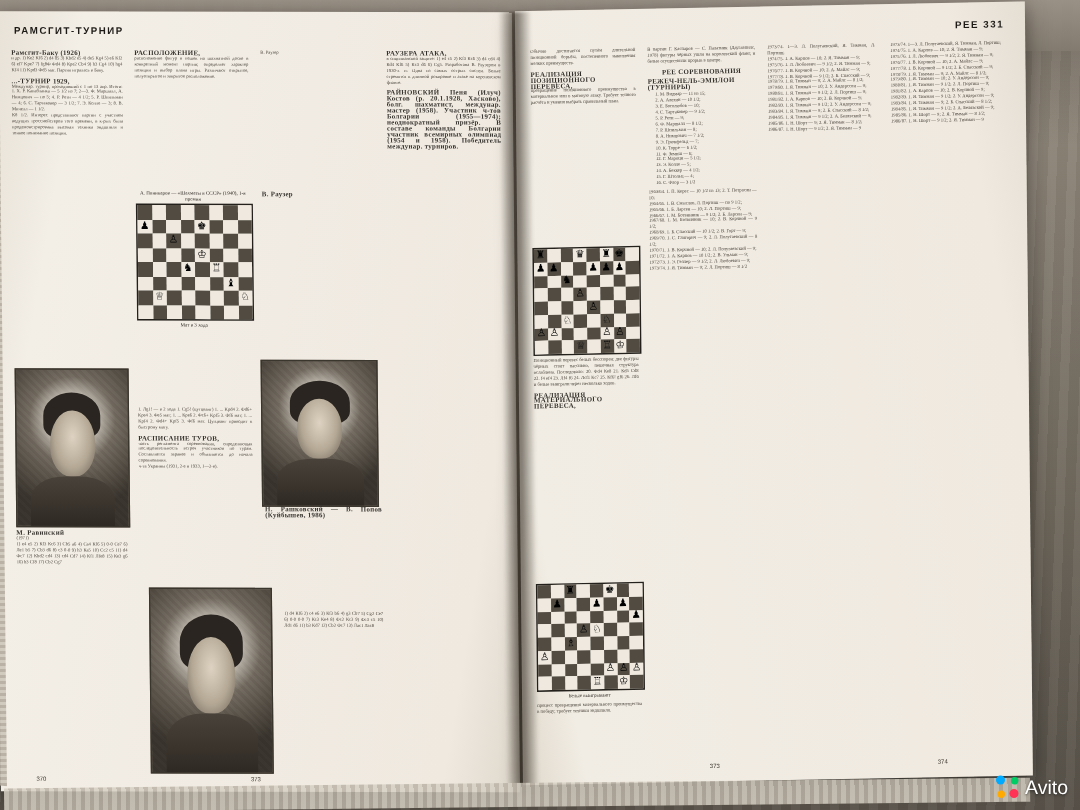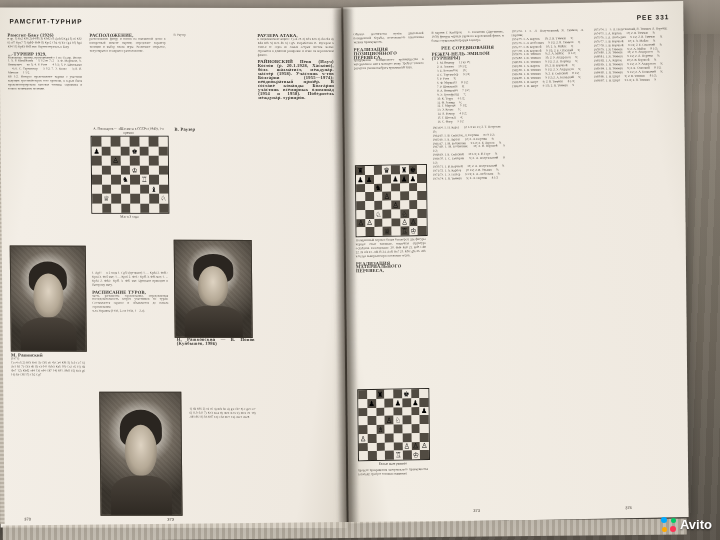--- a/index.html
+++ b/index.html
@@ -64,21 +64,21 @@
       repeating-linear-gradient(45deg, rgba(255,255,255,.05) 0 2px, rgba(0,0,0,.05) 2px 4px);}
   .photo .face{position:absolute;left:50%;top:26%;width:40%;height:42%;transform:translateX(-50%);
     border-radius:50% 50% 45% 45%;background:radial-gradient(ellipse at 50% 40%, #ded3c2 0%, #b5a996 55%, #6d6458 100%);}
   .photo .hair{position:absolute;left:50%;top:14%;width:52%;height:30%;transform:translateX(-50%);
     border-radius:50% 50% 30% 30%;background:#2a2520;}
   .photo .body{position:absolute;left:50%;bottom:-4%;width:76%;height:36%;transform:translateX(-50%);
     border-radius:40% 40% 0 0;background:linear-gradient(180deg,#49423a,#2b2620);}
 
   
   .avito{position:absolute;right:8px;bottom:8px;display:flex;align-items:flex-start;gap:4px;
-    color:#ffffff;font-family:"Liberation Sans",sans-serif;font-weight:bold;font-size:13px;
+    color:#ffffff;font-family:"Liberation Sans",sans-serif;font-weight:normal;font-size:13px;
     text-shadow:0 1px 2px rgba(0,0,0,.6);}
   .avito .dots{position:relative;width:15px;height:15px;}
   .avito .dots i{position:absolute;border-radius:50%;display:block;}
   .d1{width:6px;height:6px;left:0;top:0;background:#0af;}
   .d2{width:5px;height:5px;right:0;top:1px;background:#0c6;}
   .d3{width:5px;height:5px;left:1px;bottom:0;background:#fa0;}
   .d4{width:6px;height:6px;right:0;bottom:0;background:#f35;}
 </style>
 </head>
 <body>

